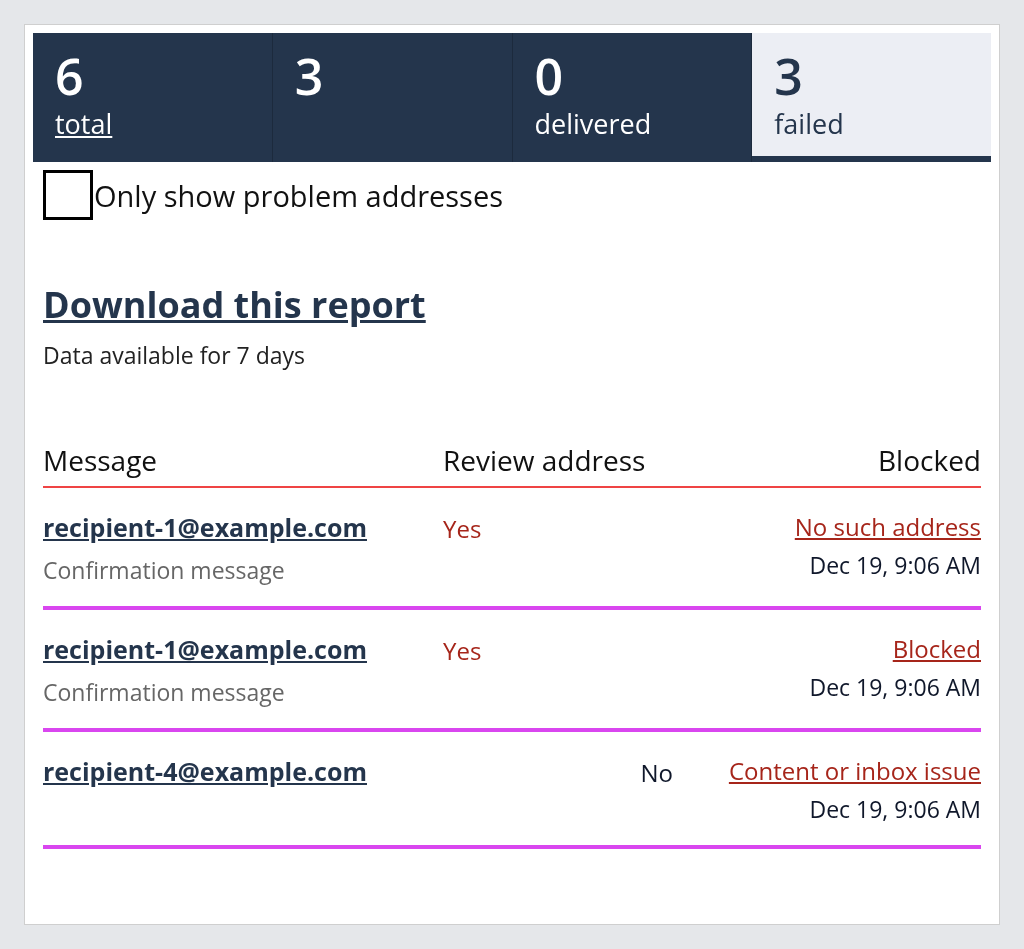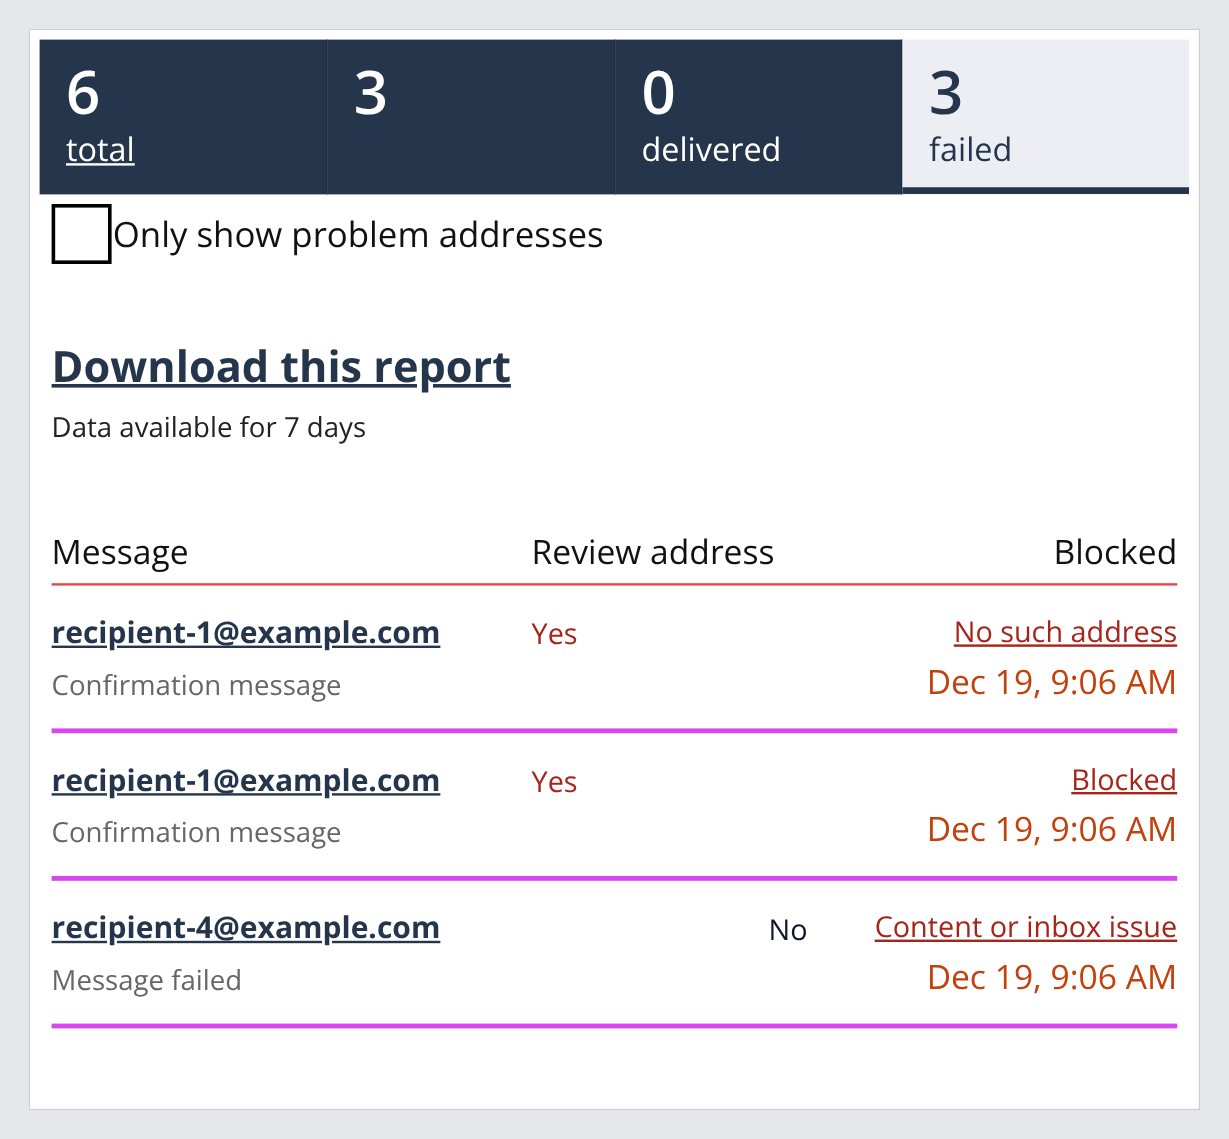--- a/index.html
+++ b/index.html
@@ -142,22 +142,22 @@
   .review-yes { color: #a6251a; }
   .review-no  { color: #0f172a; text-align: right; }
 
   .status-link {
     font-size: 24px;
     color: #a6251a;
     text-decoration: underline;
     cursor: pointer;
   }
   .status-time {
-    font-size: 28px;
-    color: #c2410c;
+    font-size: 23px;
+    color: #0f172a;
     margin-top: 6px;
     text-align: right;
   }
 </style>
 </head>
 <body>
 
 <div class="page-wrap">
   <div class="card">
 
@@ -218,21 +218,20 @@
           <div class="review-cell review-yes">Yes</div>
           <div class="status-cell">
             <span class="status-link">Blocked</span>
             <div class="status-time">Dec 19, 9:06 AM</div>
           </div>
         </div>
 
         <div class="row">
           <div class="msg-cell">
             <span class="recipient">recipient-4@example.com</span>
-            <div class="msg-sub">Message failed</div>
           </div>
           <div class="review-cell review-no">No</div>
           <div class="status-cell">
             <span class="status-link">Content or inbox issue</span>
             <div class="status-time">Dec 19, 9:06 AM</div>
           </div>
         </div>
 
       </div>
     </div>

